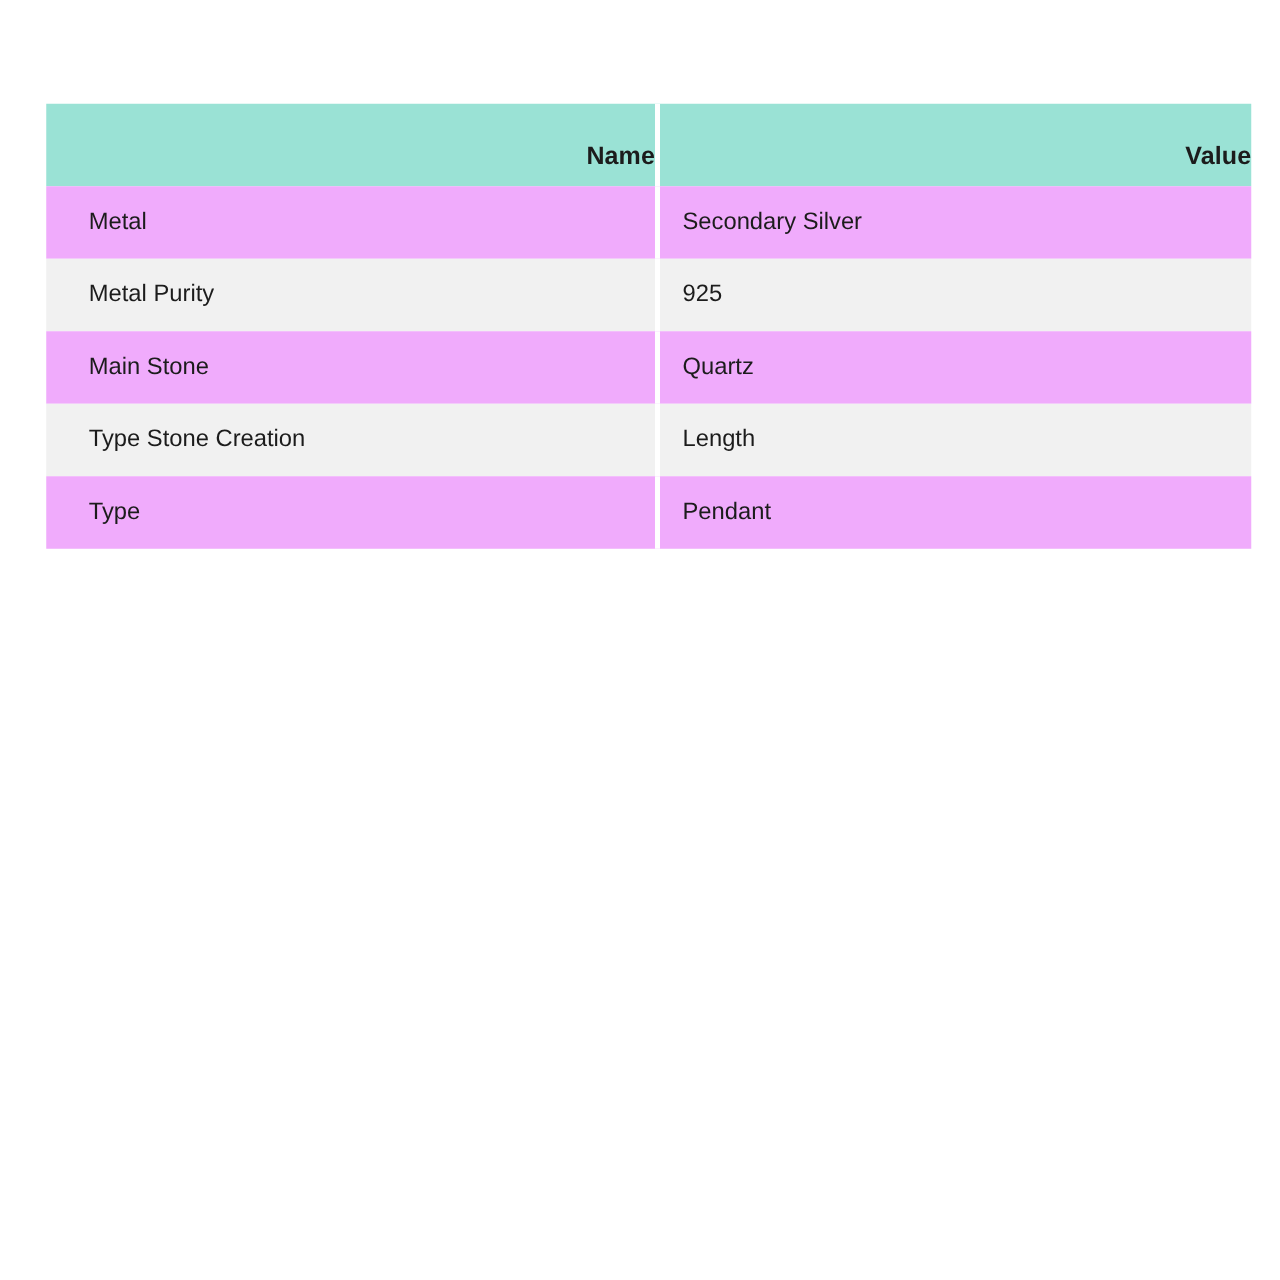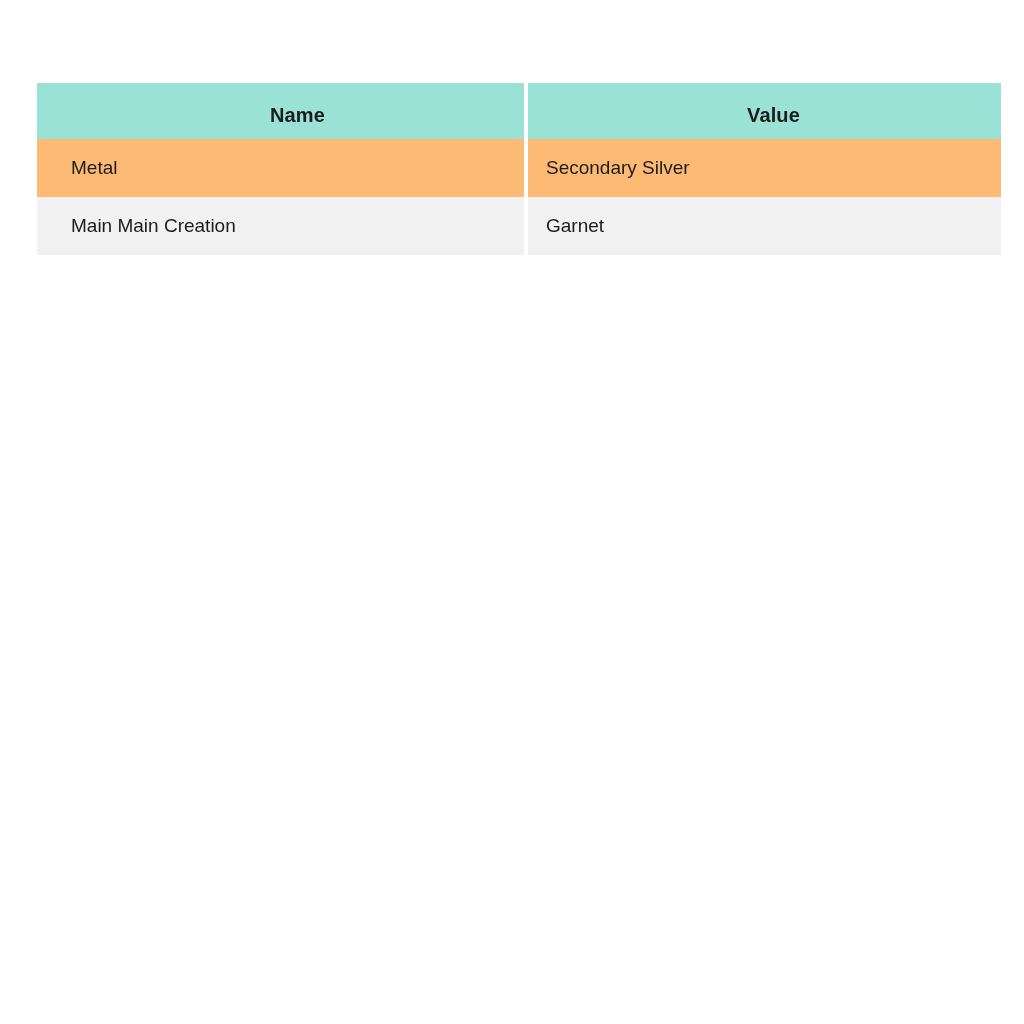--- a/index.html
+++ b/index.html
@@ -18,34 +18,34 @@
     width: 964px;
     border-collapse: separate;
     border-spacing: 0;
     table-layout: fixed;
   }
   .attr-table col.col-name  { width: 487px; }
   .attr-table col.col-value { width: 477px; }
   .attr-table th {
     background: var(--header-bg, #9ae2d5);
     height: 48px;
-    text-align: center;
+    text-align: right;
     vertical-align: middle;
     font-size: 20px;
     font-weight: 600;
-    padding: 8px 0 0 34px;
+    padding: 18px 0 0 34px;
     letter-spacing: 0.1px;
   }
   .attr-table td {
     height: 58px;
     vertical-align: middle;
     font-size: 19px;
     font-weight: 400;
     padding: 0 0 0 34px;
-    background: #fdba74;
+    background: #f0abfc;
   }
   .attr-table th.value-col,
   .attr-table td.value-col {
     border-left: 4px solid #ffffff;
     padding-left: 18px;
   }
   .attr-table tbody tr:nth-child(even) td {
     background: var(--row-alt-bg, #f1f1f1);
   }
 </style>
@@ -62,24 +62,36 @@
       <th class="name-col">Name</th>
       <th class="value-col">Value</th>
     </tr>
   </thead>
   <tbody id="table-body">
   <tr>
     <td class="name-col">Metal</td>
     <td class="value-col">Secondary Silver</td>
   </tr>
 
+  <tr>
+    <td class="name-col">Metal Purity</td>
+    <td class="value-col">925</td>
+  </tr>
 
+  <tr>
+    <td class="name-col">Main Stone</td>
+    <td class="value-col">Quartz</td>
+  </tr>
 
 
   <tr>
-    <td class="name-col">Main Main Creation</td>
-    <td class="value-col">Garnet</td>
+    <td class="name-col">Type Stone Creation</td>
+    <td class="value-col">Length</td>
   </tr>
 
 
+  <tr>
+    <td class="name-col">Type</td>
+    <td class="value-col">Pendant</td>
+  </tr>
 
 </tbody>
 </table>
 
 </body></html>

